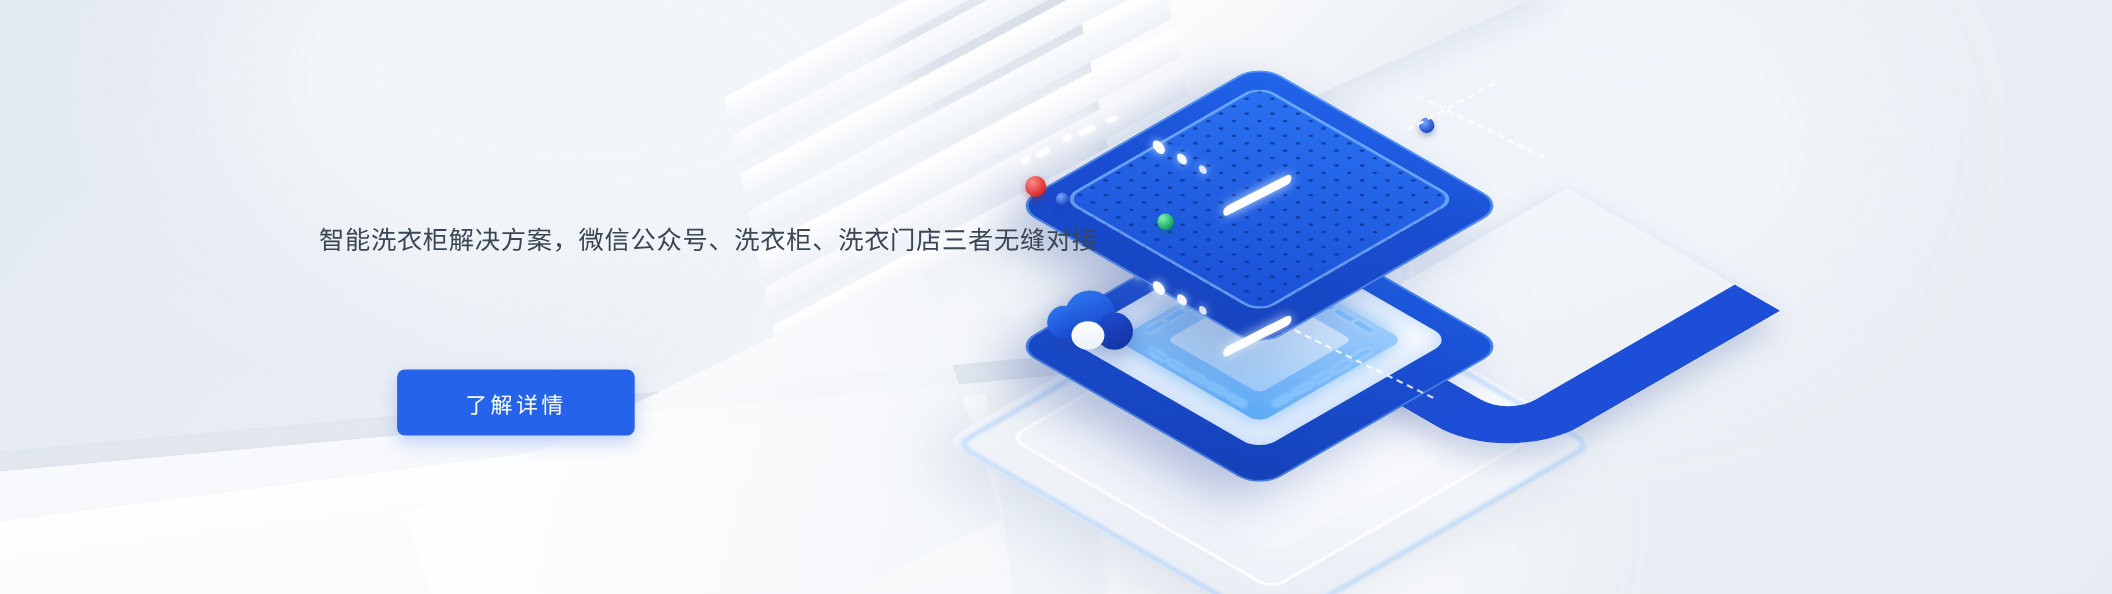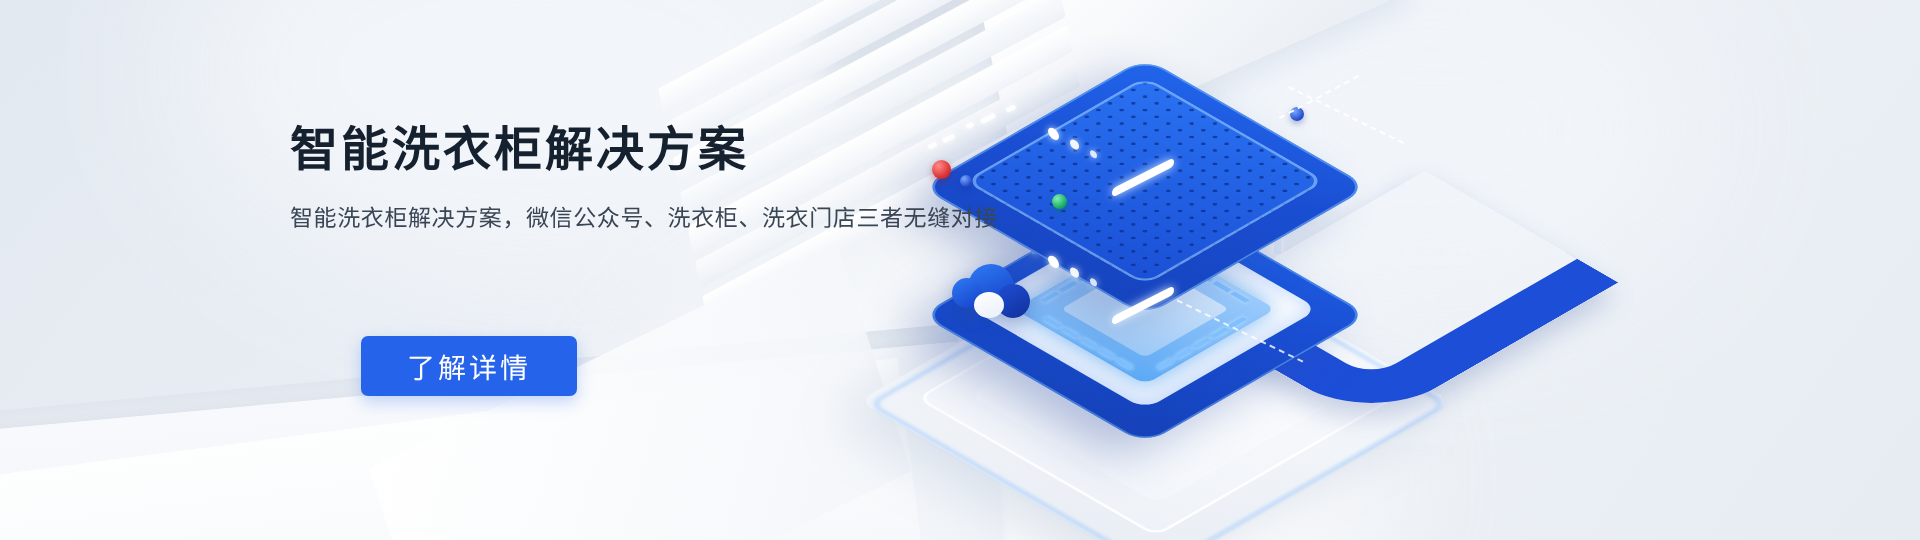--- a/index.html
+++ b/index.html
@@ -82,21 +82,21 @@
     letter-spacing:3px;white-space:nowrap;line-height:1.1;
   }
   .subhead{
     position:absolute;left:290px;top:199px;
     font-size:23px;font-weight:400;color:#3b4655;
     letter-spacing:.6px;white-space:nowrap;
   }
   .cta{
     position:absolute;left:361px;top:336px;width:216px;height:60px;
     background:#2563eb;border:none;border-radius:7px;cursor:pointer;
-    color:#ffffff;font-size:28px;letter-spacing:3px;
+    color:#ffffff;font-size:20px;letter-spacing:3px;
     font-family:"Liberation Sans","DejaVu Sans",sans-serif;
     box-shadow:0 6px 16px rgba(37,99,235,.26);
     display:flex;align-items:center;justify-content:center;
   }
 
   
   .illus{position:absolute;left:870px;top:0;width:1050px;height:540px;}
 
   
   .plate{position:absolute;transform:rotate(45deg) skew(-15deg,-15deg);border-radius:14px;}
@@ -350,18 +350,17 @@
     <div class="spark sp3"></div>
     <div class="spark sp4"></div>
     <div class="spark sp5"></div>
 
     <div class="wire w1"></div>
     <div class="wire w2"></div>
     <div class="wire w3"></div>
   </div>
 
   <div class="content">
-    <div class="headline">智能洗衣柜解决方案</div>
     <div class="subhead">智能洗衣柜解决方案，微信公众号、洗衣柜、洗衣门店三者无缝对接</div>
     <button class="cta">了解详情</button>
   </div>
 
 </div>
 
 </body></html>

